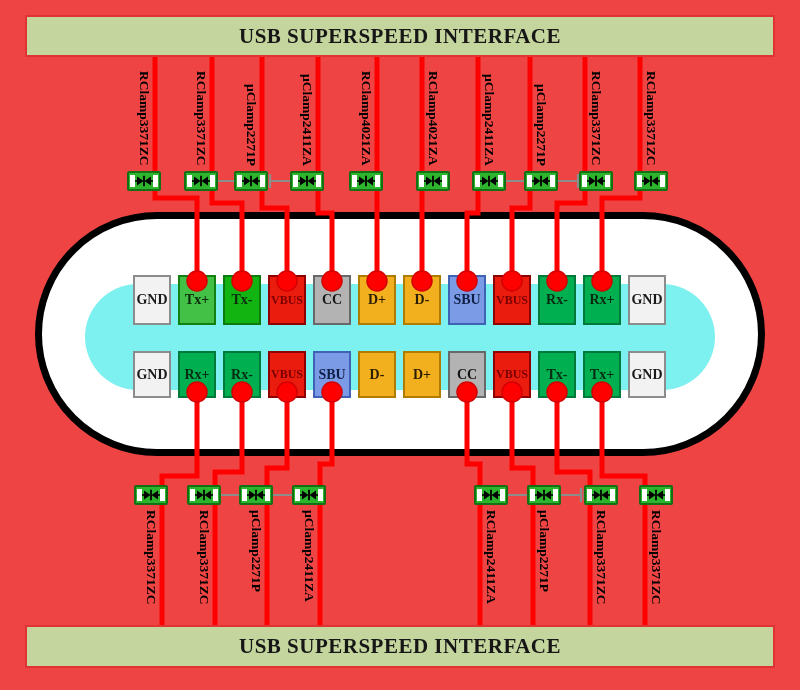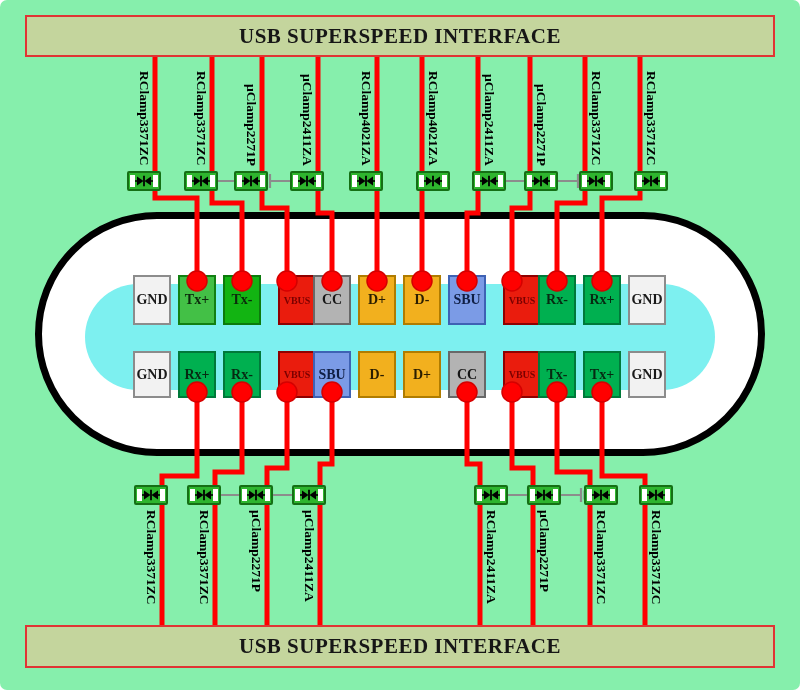--- a/index.html
+++ b/index.html
@@ -1,18 +1,18 @@
 <!DOCTYPE html>
 <html><head>
 <meta charset="utf-8">
 <style>
   html,body { margin:0; padding:0; background:#ffffff; }
   #canvas {
-    position:relative; width:800px; height:690px; background:#86efac;
-    overflow:hidden; font-family:"Liberation Sans", sans-serif;border-radius:7px;
+    position:relative; width:800px; height:690px; background:#ef4444;
+    overflow:hidden; font-family:"Liberation Sans", sans-serif;
   }
   .banner {
     position:absolute; left:25px; width:750px; height:42px;
     box-sizing:border-box; border:2px solid #e03434; background:#c4d59d;
     display:flex; align-items:center; justify-content:center;
     font-family:"Liberation Serif", serif; font-weight:bold; font-size:21px;
     color:#161616; letter-spacing:0.5px;
   }
   #banner-top { top:15px; }
   #banner-bottom { top:625px; height:43px; }
@@ -23,21 +23,21 @@
   }
   #tongue {
     position:absolute; left:85px; top:284px; width:630px; height:106px;
     border-radius:53px; background:#7df0f0;
   }
   .pin {
     position:absolute; width:38px; box-sizing:border-box; border:2px solid #555;
     display:flex; align-items:center; justify-content:center;
     font-weight:bold; font-size:14px; color:#111;font-family:Liberation Serif, serif;
   }
-  .pin.small-text { font-size:10px;margin-left:10px; }
+  .pin.small-text { font-size:12px; }
   #wiring { position:absolute; left:0; top:0; }
   .device {
     position:absolute; width:34px; height:20px; box-sizing:border-box;
     background:#2eb52e; border:2px solid #156f15; border-radius:2px;
     display:flex; align-items:center; justify-content:center;
   }
   .device .term {
     position:absolute; top:2px; bottom:2px; width:5px; background:#ffffff;
   }
   .device .term.l { left:1px; } .device .term.r { right:1px; }

